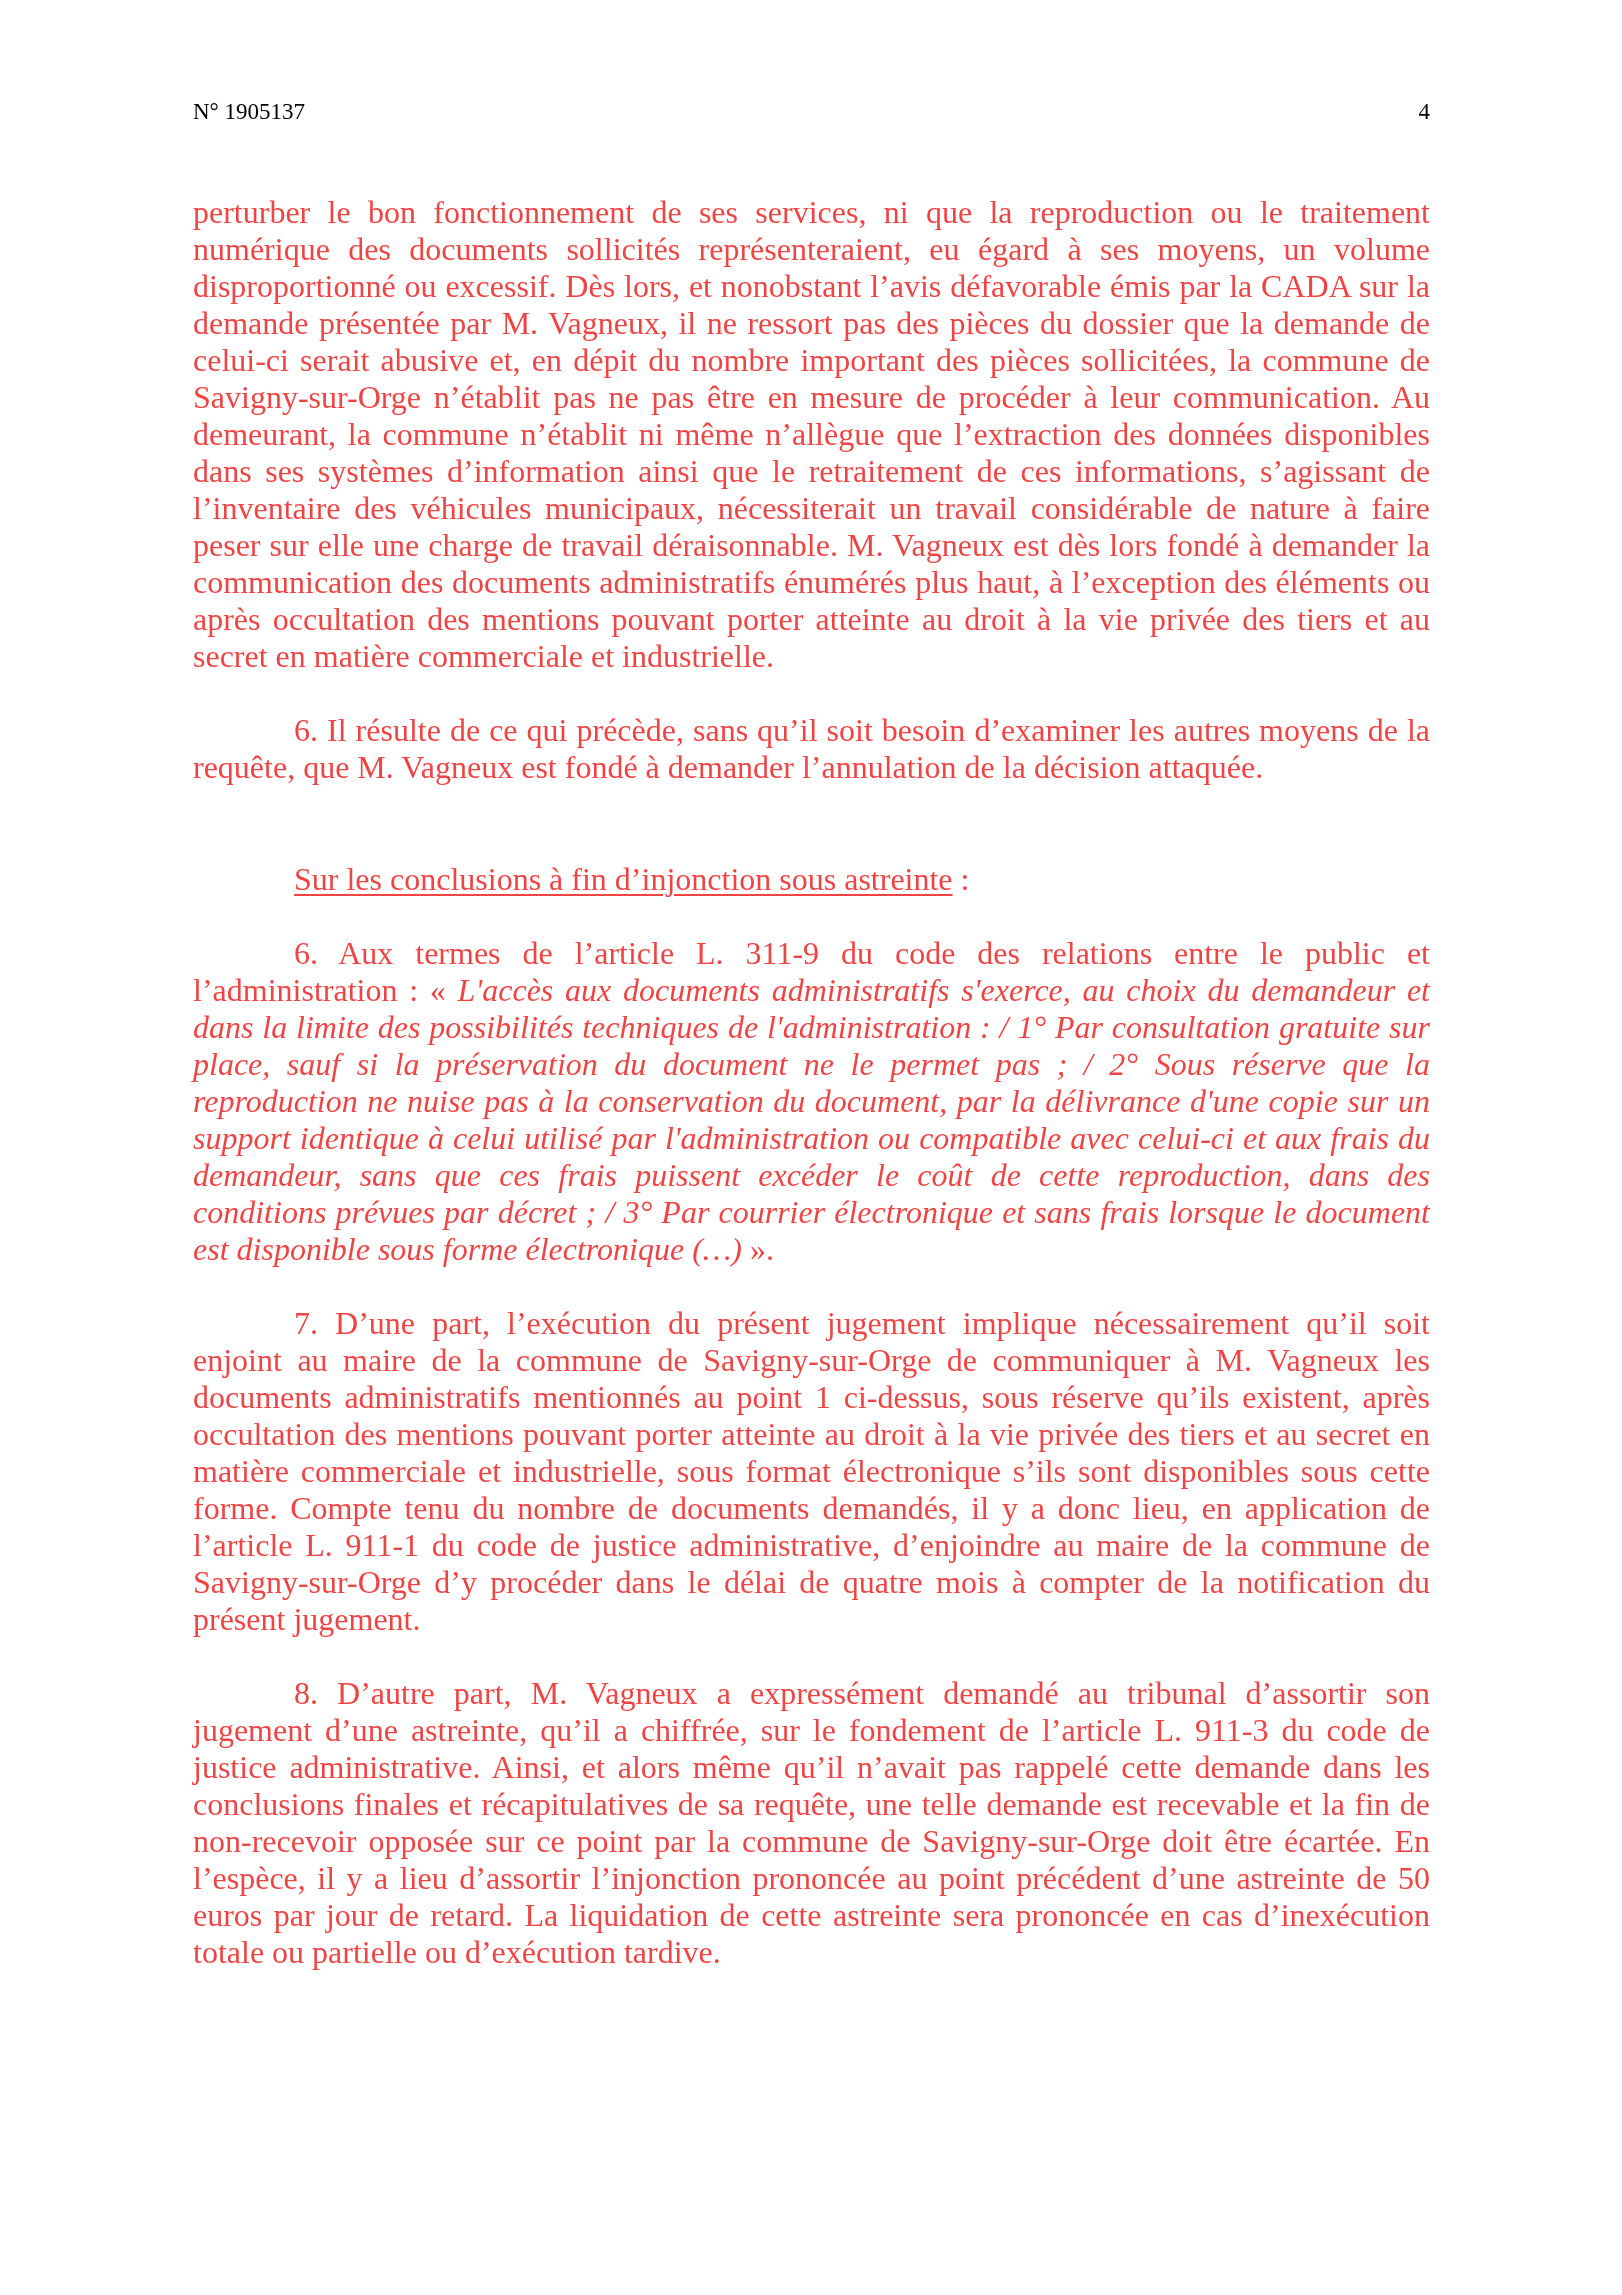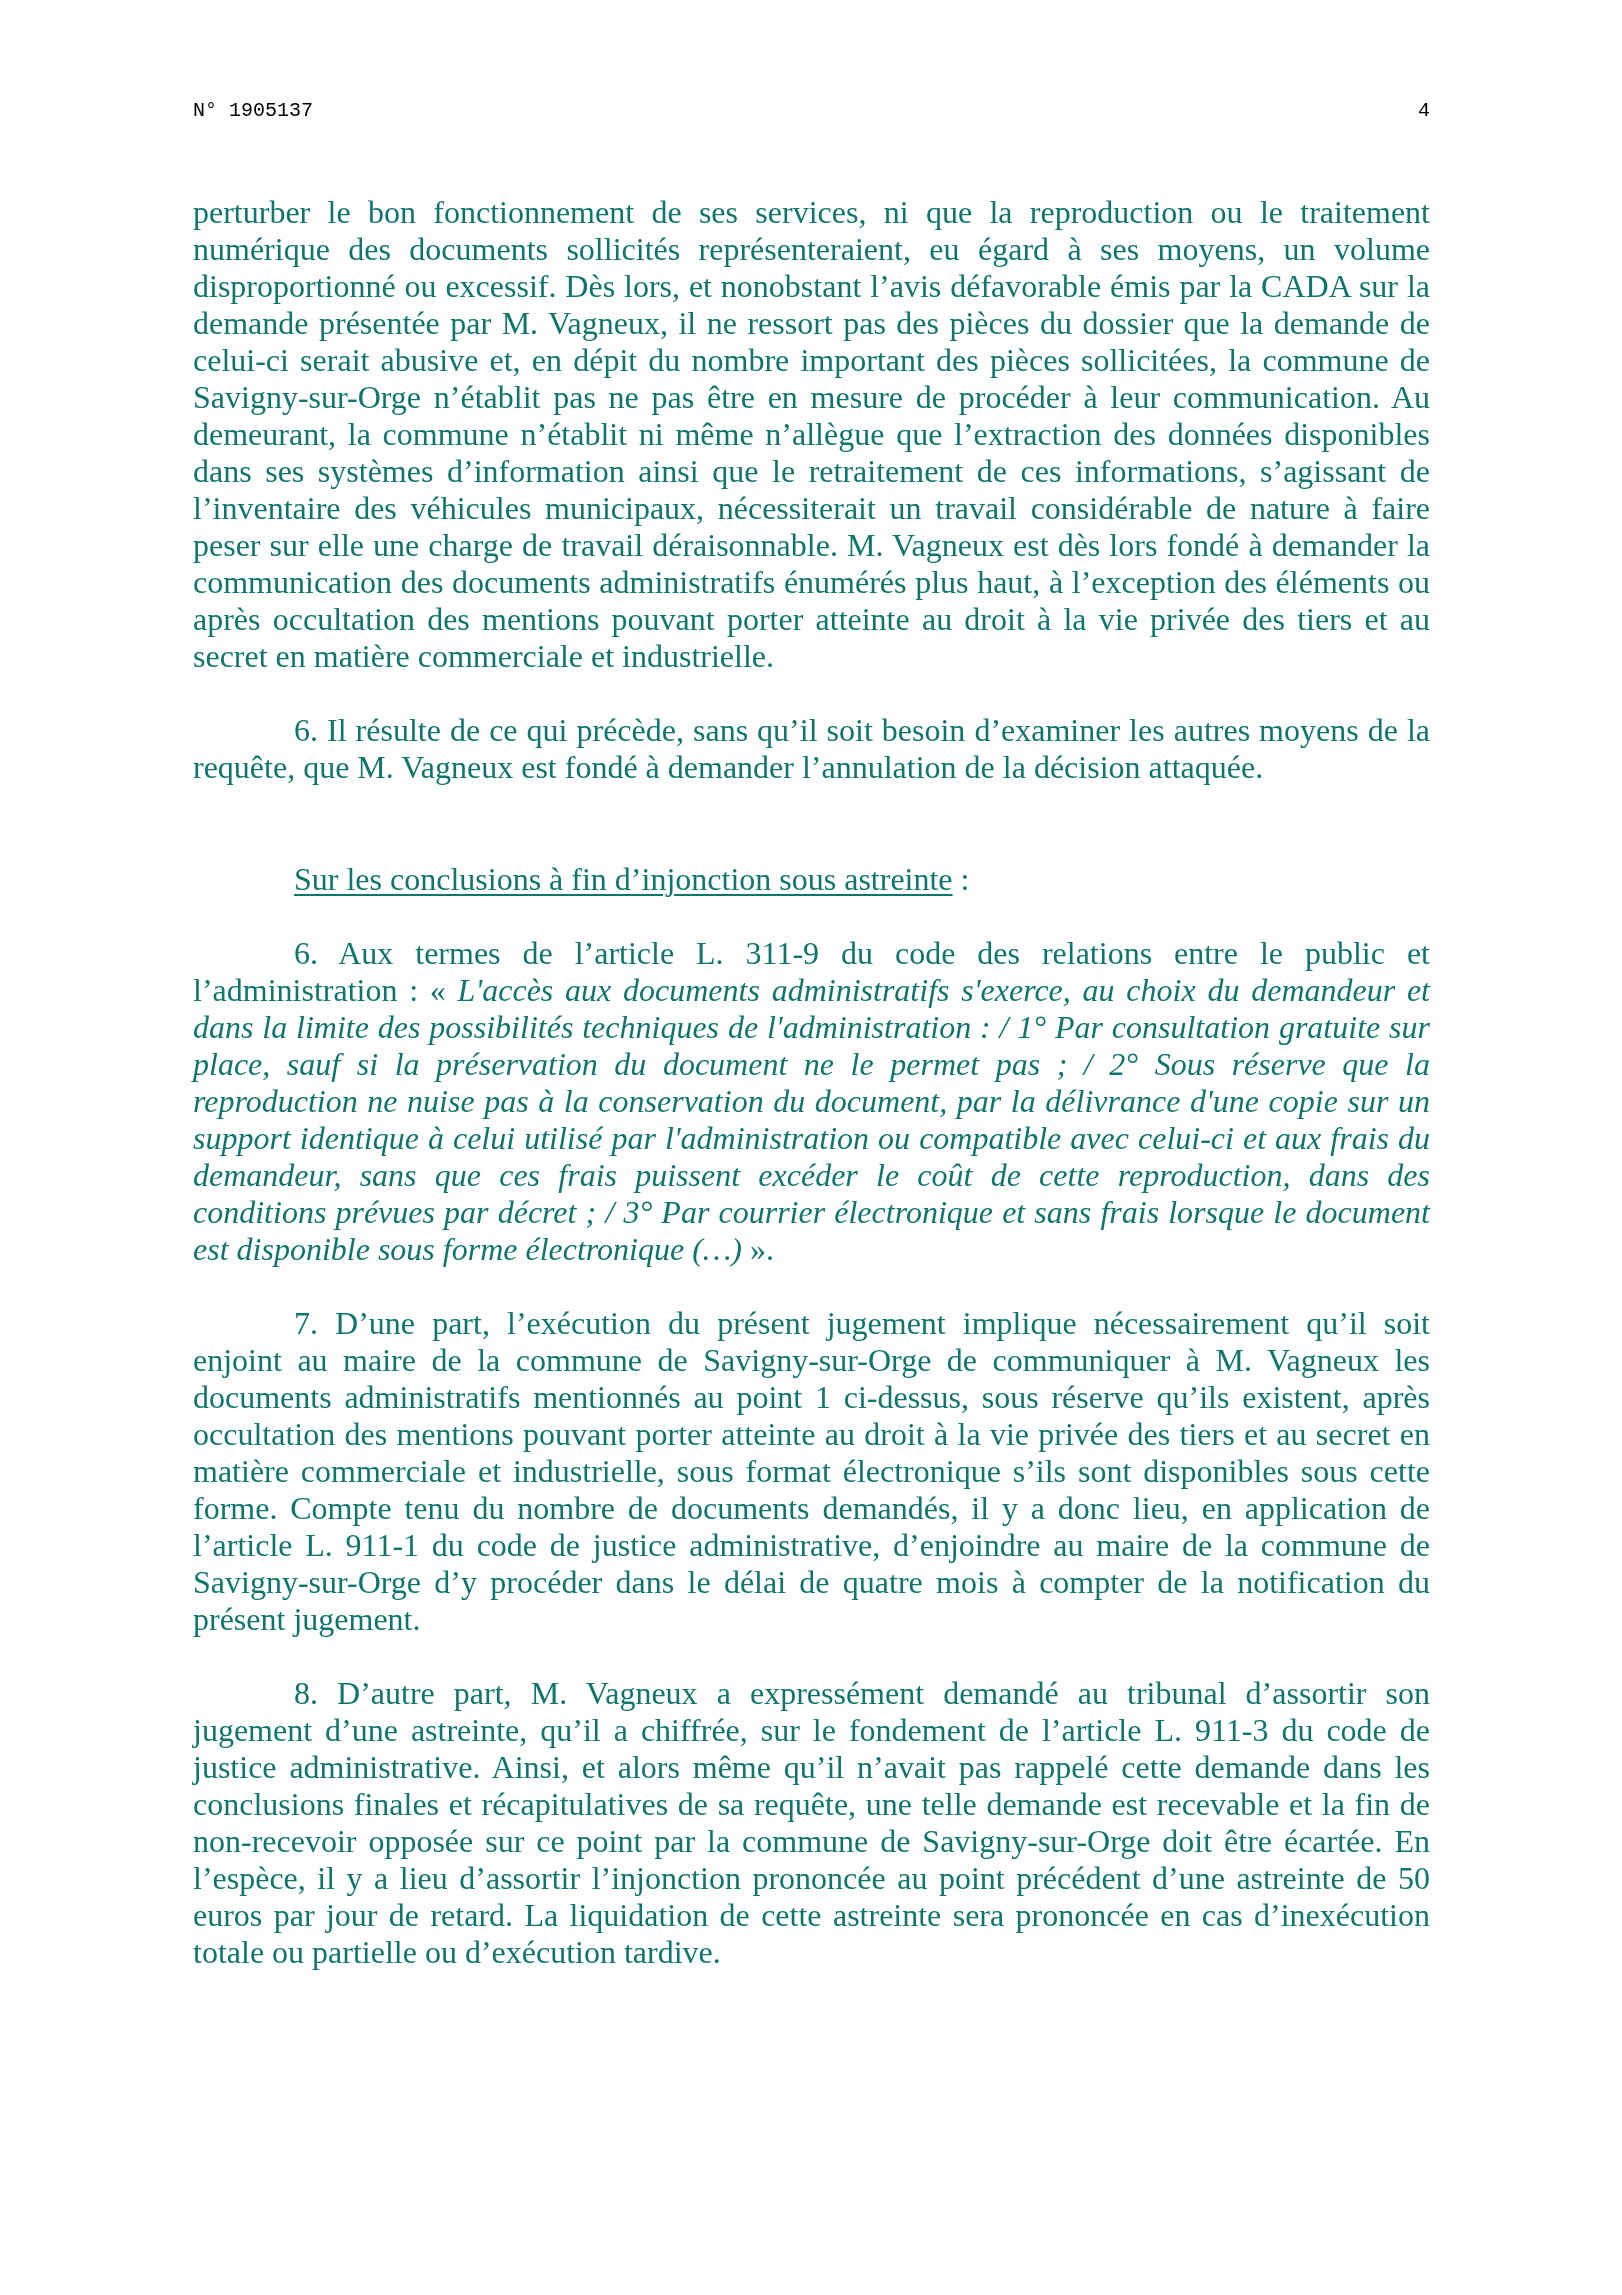--- a/index.html
+++ b/index.html
@@ -1,27 +1,27 @@
 <!DOCTYPE html>
 <html style="font-size:10.5px"><head>
 <meta charset="utf-8">
 <style>
   html, body { margin: 0; padding: 0; background: #ffffff; }
   body { width: 1623px; height: 2295px; position: relative; overflow: hidden; }
   .page { position: absolute; left: 0; top: 0; width: 1623px; height: 2295px; background: #ffffff; color: #000000; }
   .header {
     position: absolute; left: 193px; top: 99px; width: 1237px; height: 39px;
-    font-family: Liberation Mono, monospace; font-size: 20px; color: #000;
+    font-family: Liberation Serif, serif; font-size: 23px; color: #000;
   }
   .header .num { position: absolute; left: 0; top: 0; }
   .header .pageno { position: absolute; right: 0; top: 0; }
   .body {
     position: absolute; left: 193px; top: 194px; width: 1237px;
     font-family: "Liberation Serif", "DejaVu Serif", serif; font-size: 32px; line-height: 37px;
-    color: #0f766e; text-align: justify;
+    color: #ef4444; text-align: justify;
   }
   .body p { margin: 0; text-align: justify; }
   .indent { text-indent: 101px; }
   .gap1 { margin-top: 37px !important; }
   .heading { padding-left: 101px; margin-top: 75px !important; text-align: center; }
   .heading u { text-decoration: underline; text-underline-offset: 3.9px; text-decoration-thickness: 2px; }
   .quote { font-style: italic; }
 </style>
 </head>
 <body>

